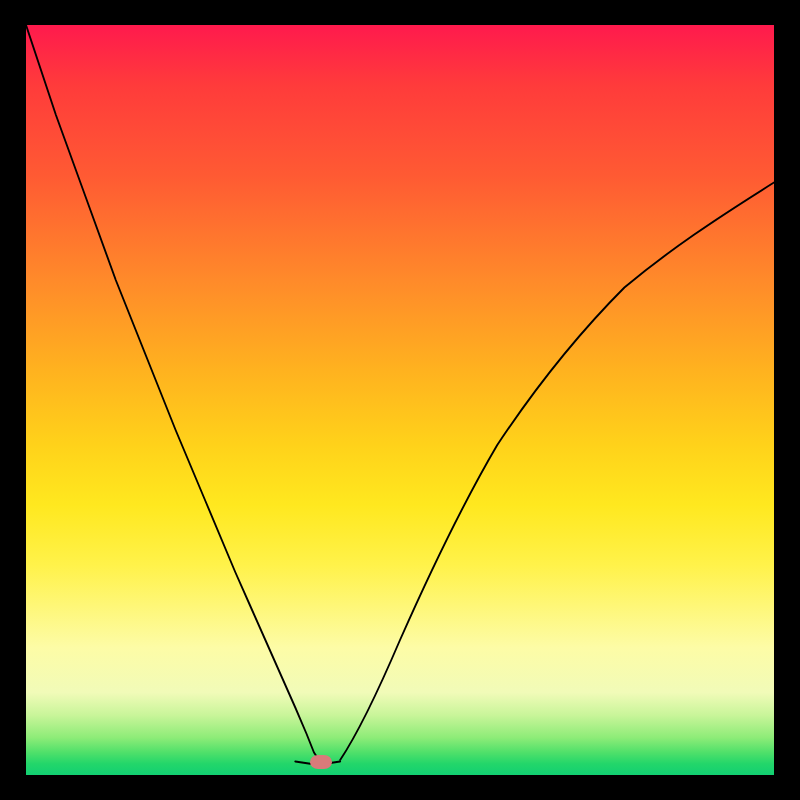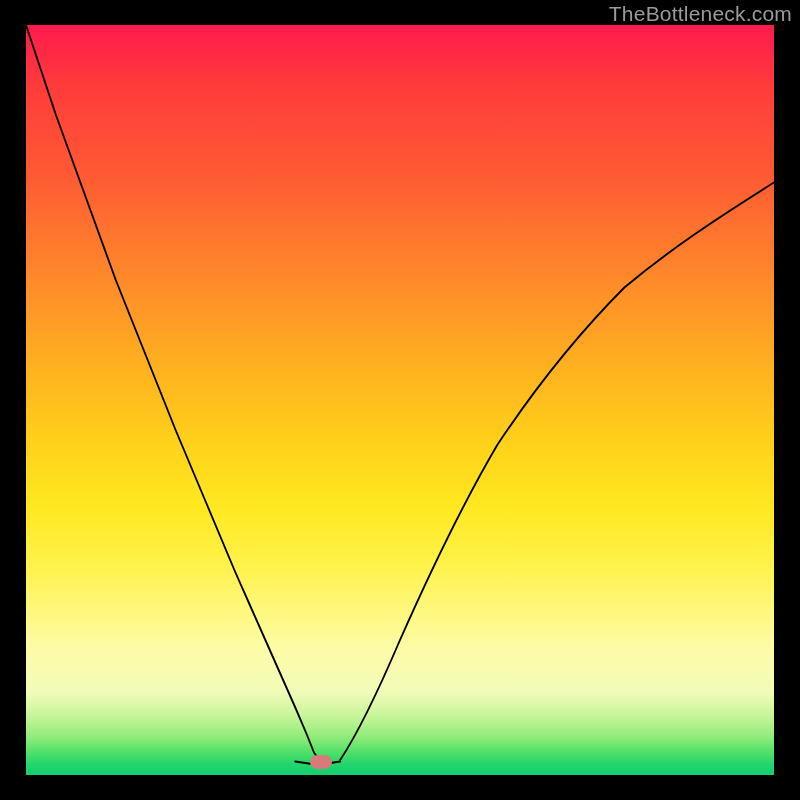--- a/index.html
+++ b/index.html
@@ -115,14 +115,13 @@
       <path d="M 420 980
                C 440 950, 470 890, 500 820
                C 540 730, 580 645, 630 560
                C 680 485, 740 410, 800 350
                C 860 300, 920 260, 1000 210"></path>
     </svg>
 
     <div class="marker" style="left: 39.5%; top: 98.2%; background: rgb(216, 122, 122);"></div>
   </div>
 
-  <div class="watermark">TheBottleneck.com</div>
 </div>
 
 </body></html>

